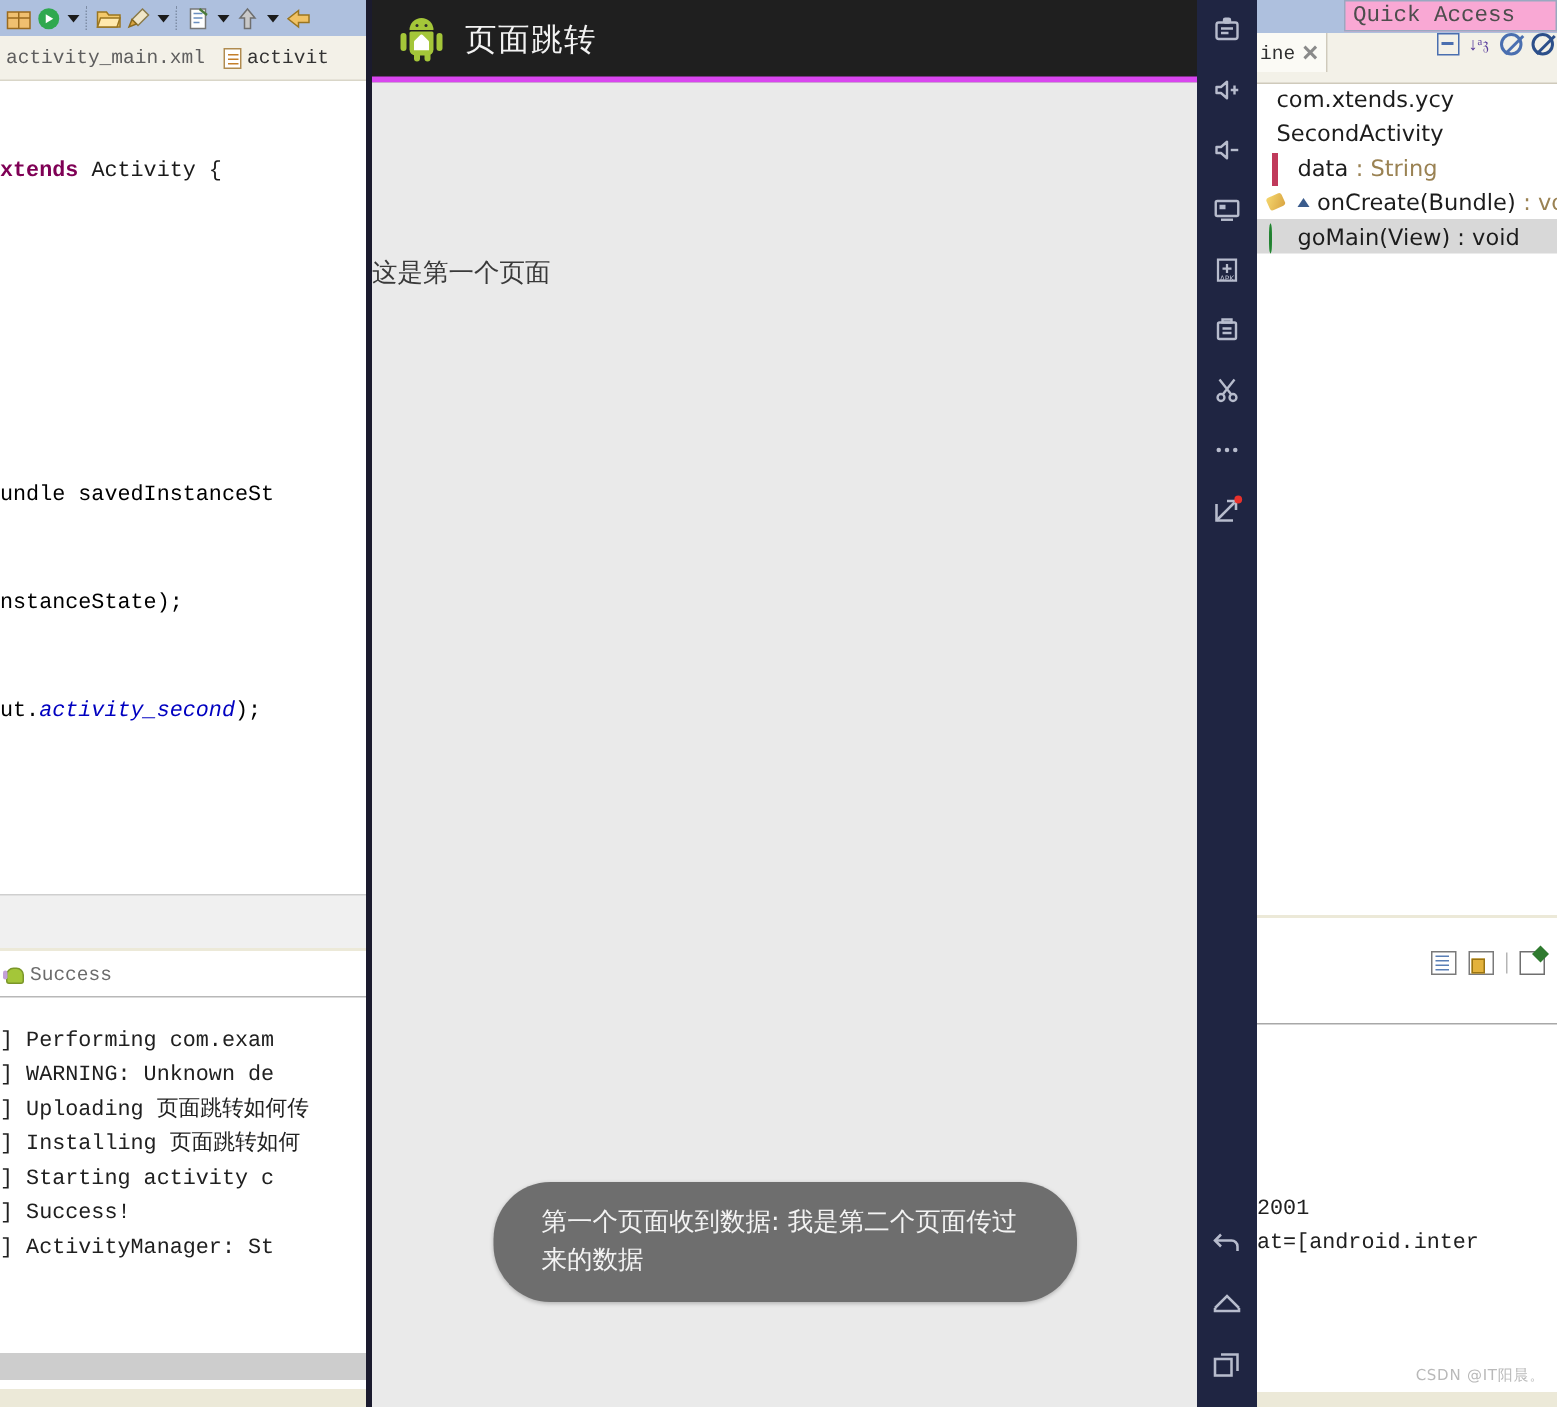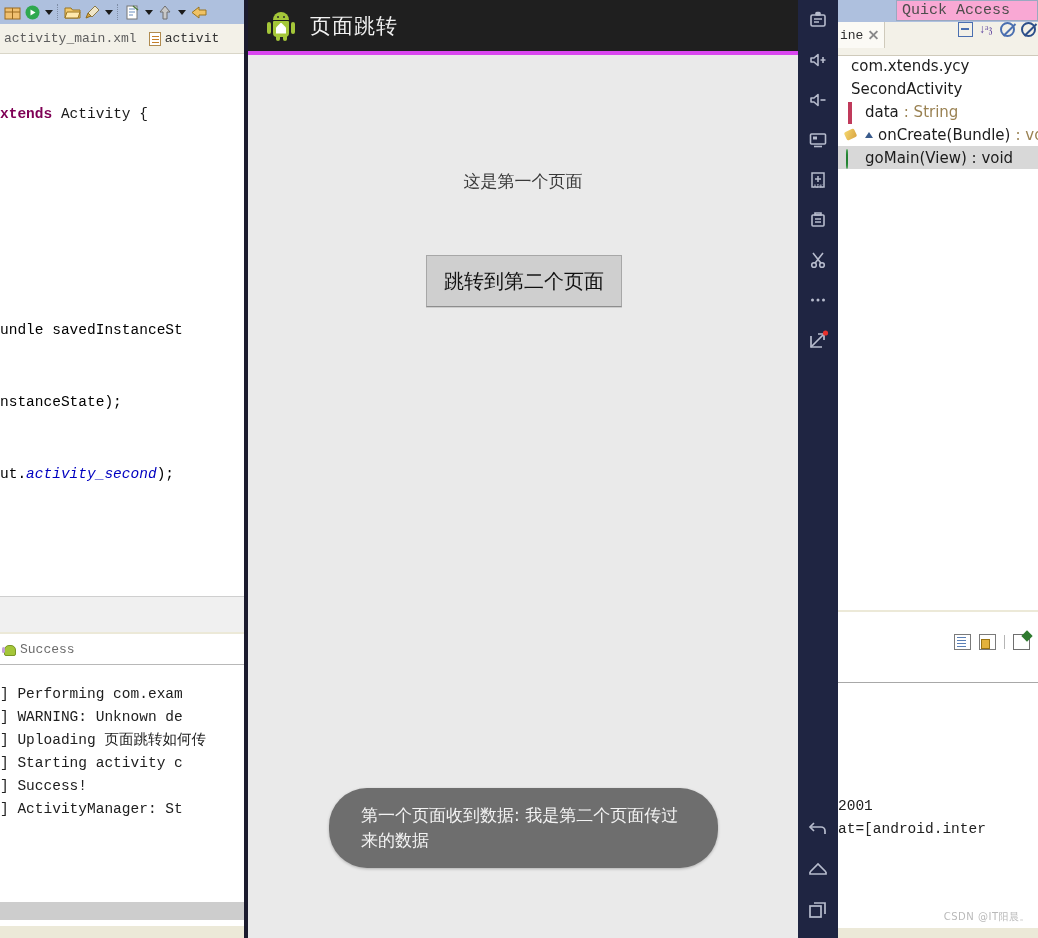--- a/index.html
+++ b/index.html
@@ -202,21 +202,20 @@
     font-family: "DejaVu Sans", sans-serif;
     letter-spacing: 1px;
   }
   .emu-screen {
     position: absolute; left: 0; top: 55px;
     width: 550px; height: 883px;
     background: #eaeaea;
   }
   .label-first {
     position: absolute; left: 0; top: 115px; width: 550px;
-    text-align: center;
     font-size: 17px; color: #3a3a3a;
     font-family: "DejaVu Sans", sans-serif;
   }
   .btn-jump {
     position: absolute; left: 178px; top: 200px;
     width: 196px; height: 52px;
     background: #cfcfcf;
     border: 1px solid #a7a7a7;
     border-bottom-color: #8d8d8d;
     display: flex; align-items: center; justify-content: center;
@@ -515,21 +514,21 @@
       
     </div>
 
     <div class="ide-gapbar"></div>
 
     <div class="logcat-tabstrip">
       <span class="droid-mini"></span>
       <span>Success</span>
     </div>
 
-    <div class="logcat-body"><div>] Performing com.exam</div><div>] WARNING: Unknown de</div><div>] Uploading 页面跳转如何传</div><div>] Starting activity c</div><div>] Success!</div><div>] ActivityManager: St</div></div>
+    <div class="logcat-body"><div>] Performing com.exam</div><div>] WARNING: Unknown de</div><div>] Uploading 页面跳转如何传</div><div>] Installing 页面跳转如何</div><div>] Starting activity c</div><div>] Success!</div><div>] ActivityManager: St</div></div>
 
     <div class="ide-bottom1"></div>
     <div class="ide-bottom2"></div>
     <div class="ide-bottom3"></div>
   </div>
 
   <div class="left-edge-dark"></div>
 
   <div id="emulator">
     <div class="emu-actionbar">
@@ -539,21 +538,20 @@
         <span class="droid-arm-r"></span>
         <span class="droid-body"></span>
         <span class="droid-leg-l"></span>
         <span class="droid-leg-r"></span>
       </span>
       <span class="emu-title">页面跳转</span>
     </div>
 
     <div class="emu-screen">
       <div class="label-first">这是第一个页面</div>
-      <div class="btn-jump">跳转到第二个页面</div>
       <div class="toast">第一个页面收到数据: 我是第二个页面传过来的数据</div>
     </div>
   </div>
 
   <div id="emu-side">
     <div class="side-ico">
       <svg width="20" height="20" viewBox="0 0 20 20" fill="none" stroke="#b7bccd" stroke-width="1.6">
         <rect x="3" y="5" width="14" height="11" rx="1.5"></rect>
         <rect x="8" y="2.5" width="4" height="2.5" rx="0.8" fill="#b7bccd"></rect>
         <path d="M6 9h8M6 12h5"></path>

